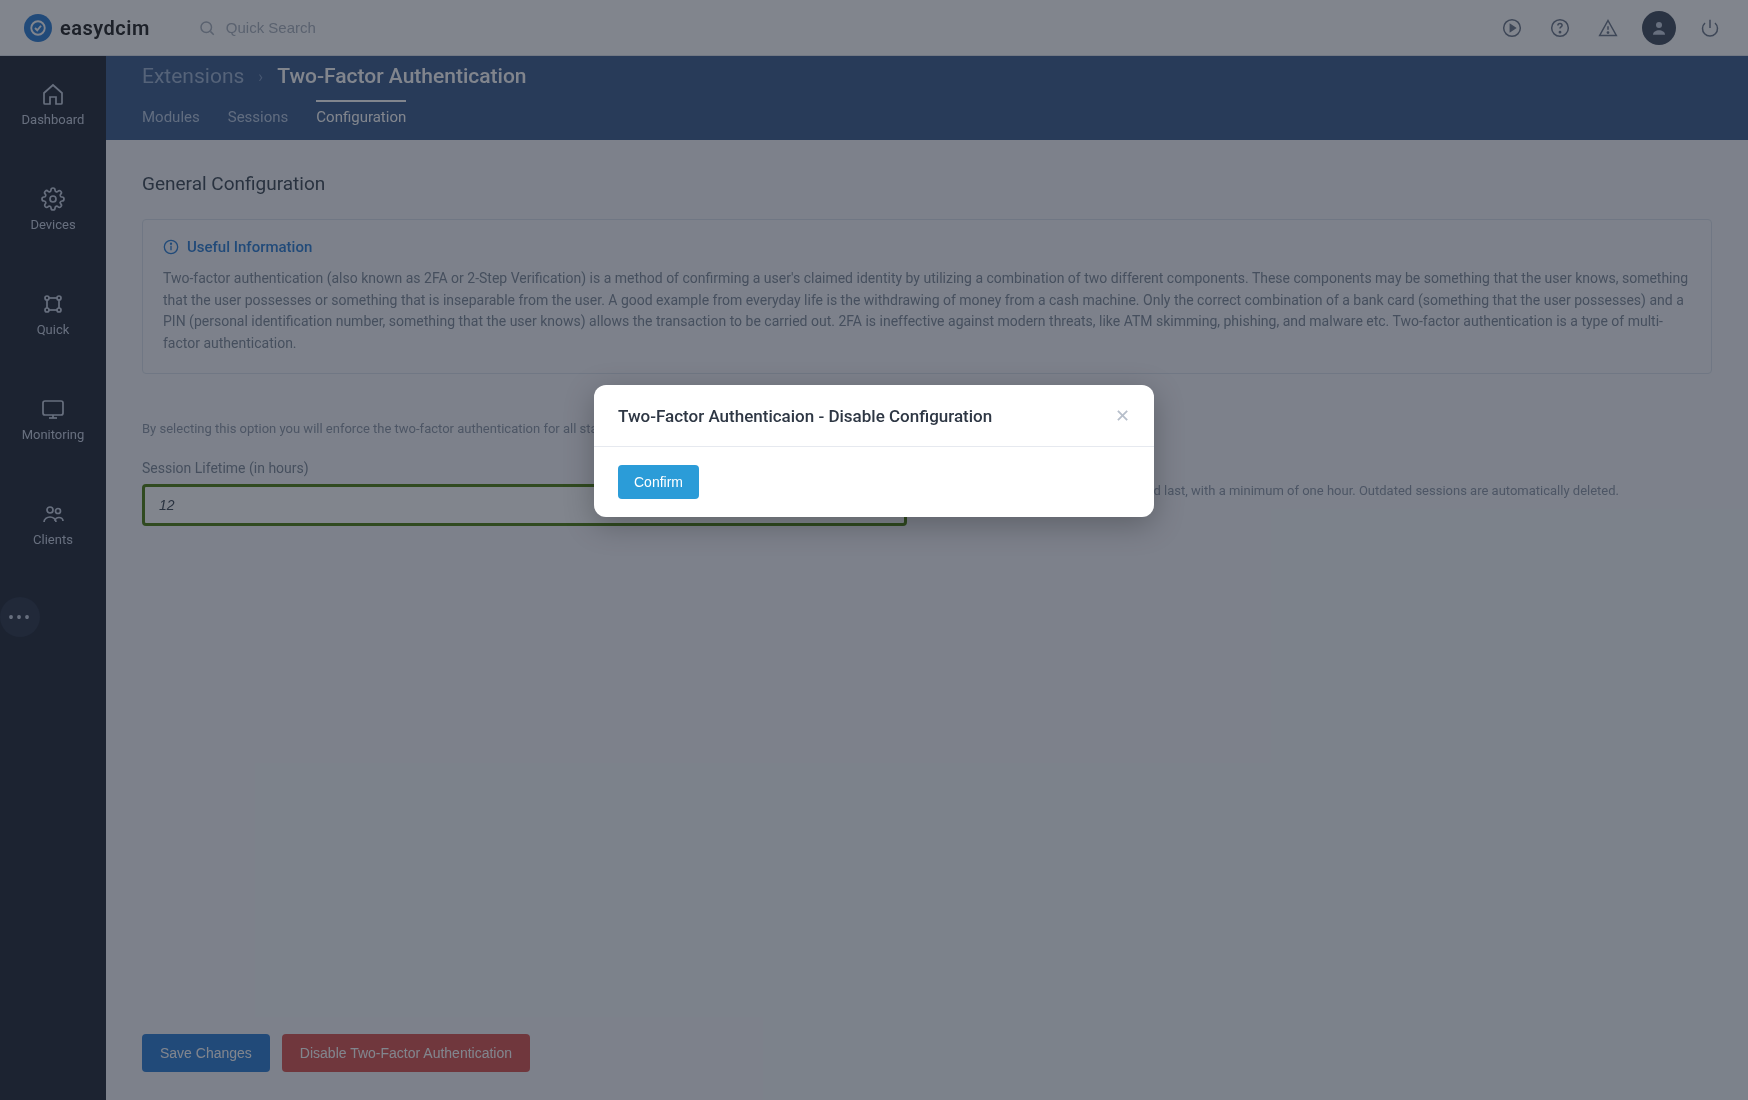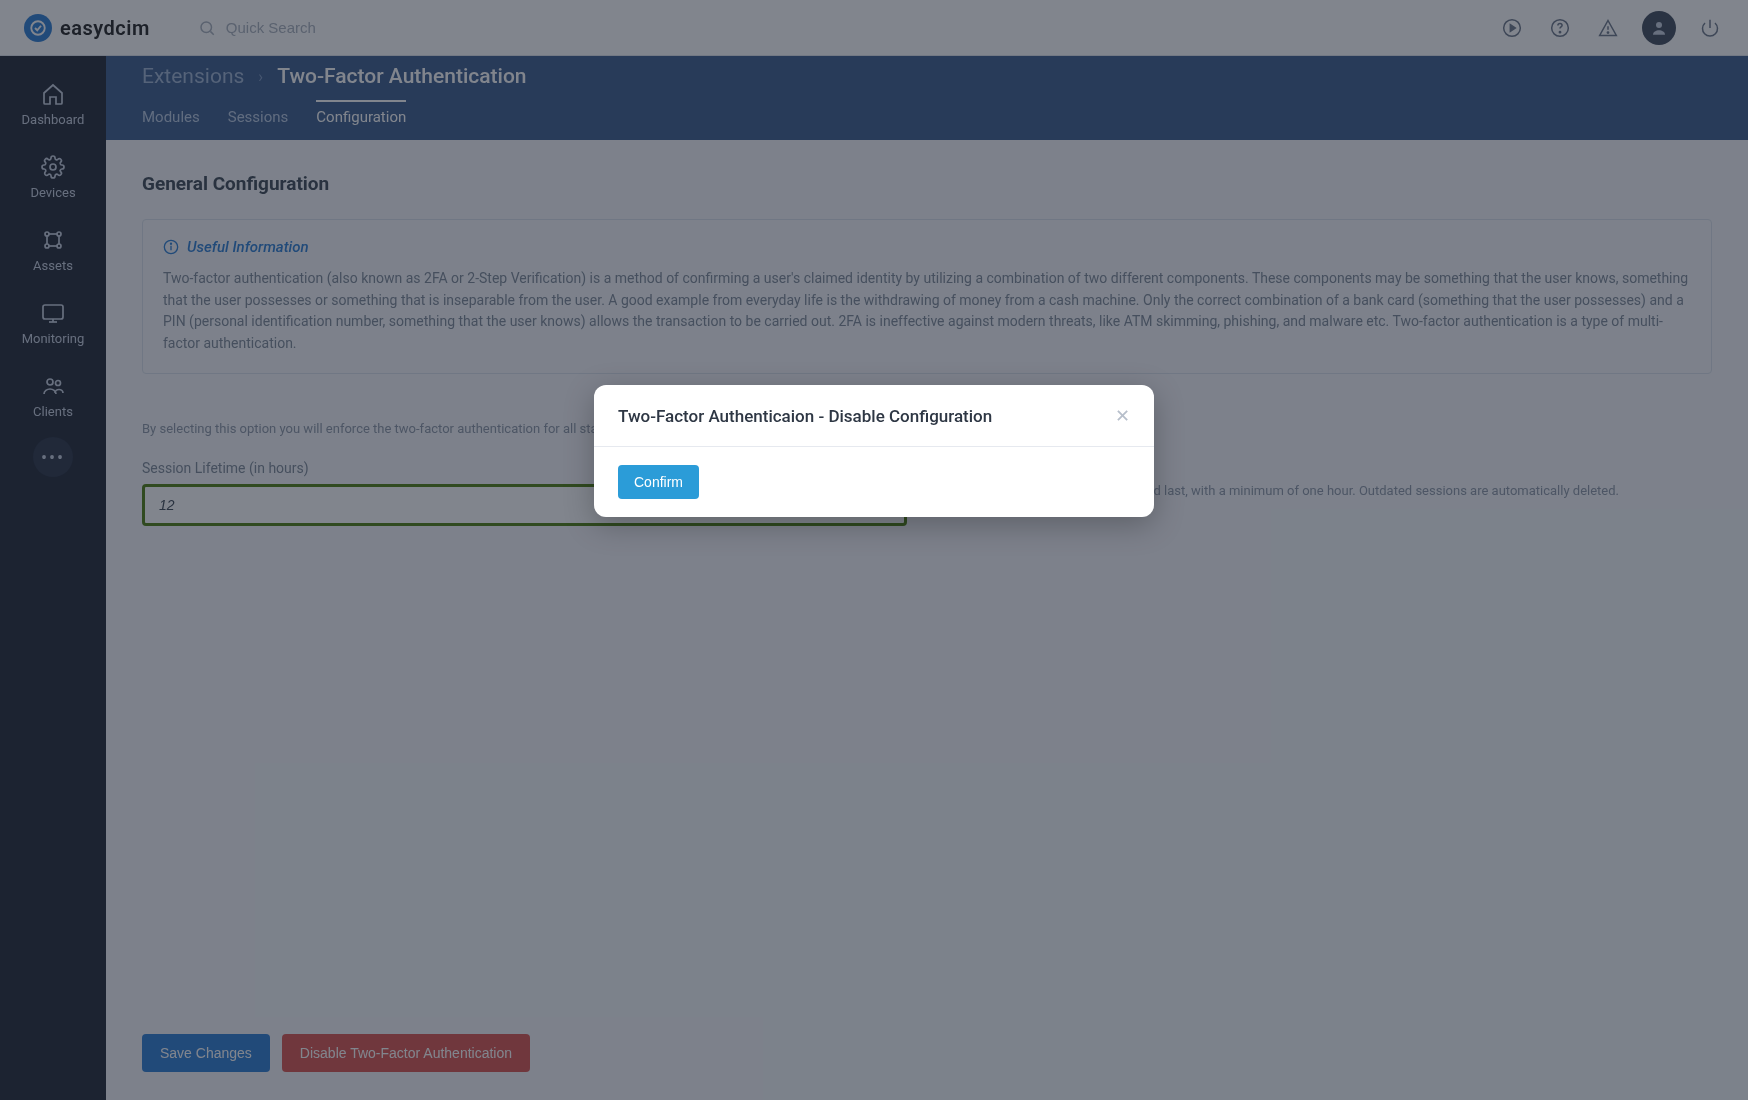--- a/index.html
+++ b/index.html
@@ -11,40 +11,40 @@
   .logo-mark { width: 28px; height: 28px; border-radius: 50%; background: #2b7cd3; display: flex; align-items: center; justify-content: center; color: #fff; font-weight: 700; font-size: 18px; }
   .logo-text { font-size: 20px; font-weight: 600; color: #222; letter-spacing: 0.5px; }
   .search { display: flex; align-items: center; gap: 10px; color: #a9b1bd; }
   .search input { border: none; outline: none; font-size: 15px; color: #666; background: transparent; width: 260px; }
   .search input::placeholder { color: #a9b1bd; }
   .topbar-right { margin-left: auto; display: flex; align-items: center; gap: 20px; color: #6b7688; }
   .icon-btn { width: 28px; height: 28px; display: flex; align-items: center; justify-content: center; cursor: pointer; color: #6b7688; }
   .avatar { width: 34px; height: 34px; border-radius: 50%; background: #3f4a5c; display: flex; align-items: center; justify-content: center; }
 
   
-  .sidebar { position: absolute; left: 0; top: 56px; width: 106px; height: calc(100% - 56px); background: #1f2634; display: flex; flex-direction: column; align-items: center; padding-top: 12px; }
+  .sidebar { position: absolute; left: 0; top: 56px; width: 106px; height: calc(100% - 56px); background: #1f2634; display: flex; flex-direction: column; align-items: flex-start; padding-top: 12px; gap: 32px; }
   .sidebar-item { width: 100%; display: flex; flex-direction: column; align-items: center; padding: 14px 0; color: #c6cede; font-size: 13px; cursor: pointer; gap: 6px; }
   .sidebar-item .icon { color: #c6cede; }
   .more-btn { width: 40px; height: 40px; border-radius: 50%; background: #2a3345; display: flex; align-items: center; justify-content: center; color: #c6cede; margin-top: 4px; cursor: pointer; font-size: 18px; letter-spacing: 2px; }
 
   
   .main { position: absolute; left: 106px; top: 56px; right: 0; bottom: 0; display: flex; flex-direction: column; }
   .breadcrumb-bar { background: #3a5b8c; color: #dfe7f2; padding: 8px 36px 0; }
   .breadcrumb { display: flex; align-items: center; gap: 14px; font-size: 21px; }
   .bc-muted { color: #9db3d2; font-weight: 400; }
   .bc-sep { color: #7f99c0; font-size: 16px; }
   .bc-current { color: #fff; font-weight: 500; }
   .tabs { display: flex; gap: 28px; margin-top: 20px; font-size: 15px; }
   .tab { padding-bottom: 14px; color: #b7c8e1; cursor: pointer; }
   .tab.active { color: #fff; border-top: 2px solid #fff; padding-top: 6px; margin-top: -8px; }
 
   .content { flex: 1; padding: 32px 36px 24px; overflow: auto; position: relative; background: #f5f7fa; }
-  .section-title { font-size: 19px; color: #3d4854; font-weight: 700; margin-bottom: 24px; }
+  .section-title { font-size: 19px; color: #3d4854; font-weight: 400; margin-bottom: 24px; }
   .info-box { border: 1px solid #d9e0ea; border-radius: 4px; padding: 18px 20px; margin-bottom: 24px; }
-  .info-title { display: flex; align-items: center; gap: 8px; color: #2b7cd3; font-size: 15px; font-weight: 500; margin-bottom: 12px; font-style: italic; }
+  .info-title { display: flex; align-items: center; gap: 8px; color: #2b7cd3; font-size: 15px; font-weight: 500; margin-bottom: 12px; }
   .info-body { color: #7d8897; font-size: 14px; line-height: 1.55; }
 
   .form-row { display: flex; gap: 40px; margin-bottom: 22px; }
   .form-col { flex: 1; }
   .form-label { color: #7d8897; font-size: 14px; margin-bottom: 8px; display: block; }
   .select { width: 100%; border: 1px solid #d9e0ea; border-radius: 4px; background: #fff; padding: 10px 14px; font-size: 14px; color: #3d4854; position: relative; }
   .input { width: 100%; border: 3px solid #4d7c0f; border-radius: 4px; background: #fff; padding: 10px 14px; font-size: 14px; color: #3d4854; font-style: italic; }
   .help-text { color: #8c96a6; font-size: 13px; line-height: 1.4; }
 
   .footer-actions { position: absolute; left: 36px; bottom: 28px; display: flex; gap: 12px; }
@@ -149,21 +149,21 @@
           <circle cx="6" cy="6" r="2"></circle>
           <circle cx="18" cy="6" r="2"></circle>
           <circle cx="6" cy="18" r="2"></circle>
           <circle cx="18" cy="18" r="2"></circle>
           <line x1="8" y1="6" x2="16" y2="6"></line>
           <line x1="8" y1="18" x2="16" y2="18"></line>
           <line x1="6" y1="8" x2="6" y2="16"></line>
           <line x1="18" y1="8" x2="18" y2="16"></line>
         </svg>
     </span>
-    <span>Assets</span>
+    <span>Quick</span>
   </div>
   <div class="sidebar-item">
     <span class="icon">
       <svg width="24" height="24" viewBox="0 0 24 24" fill="none" stroke="currentColor" stroke-width="1.7">
           <rect x="2" y="4" width="20" height="14" rx="2"></rect>
           <line x1="8" y1="21" x2="16" y2="21"></line>
           <line x1="12" y1="18" x2="12" y2="21"></line>
         </svg>
     </span>
     <span>Monitoring</span>

